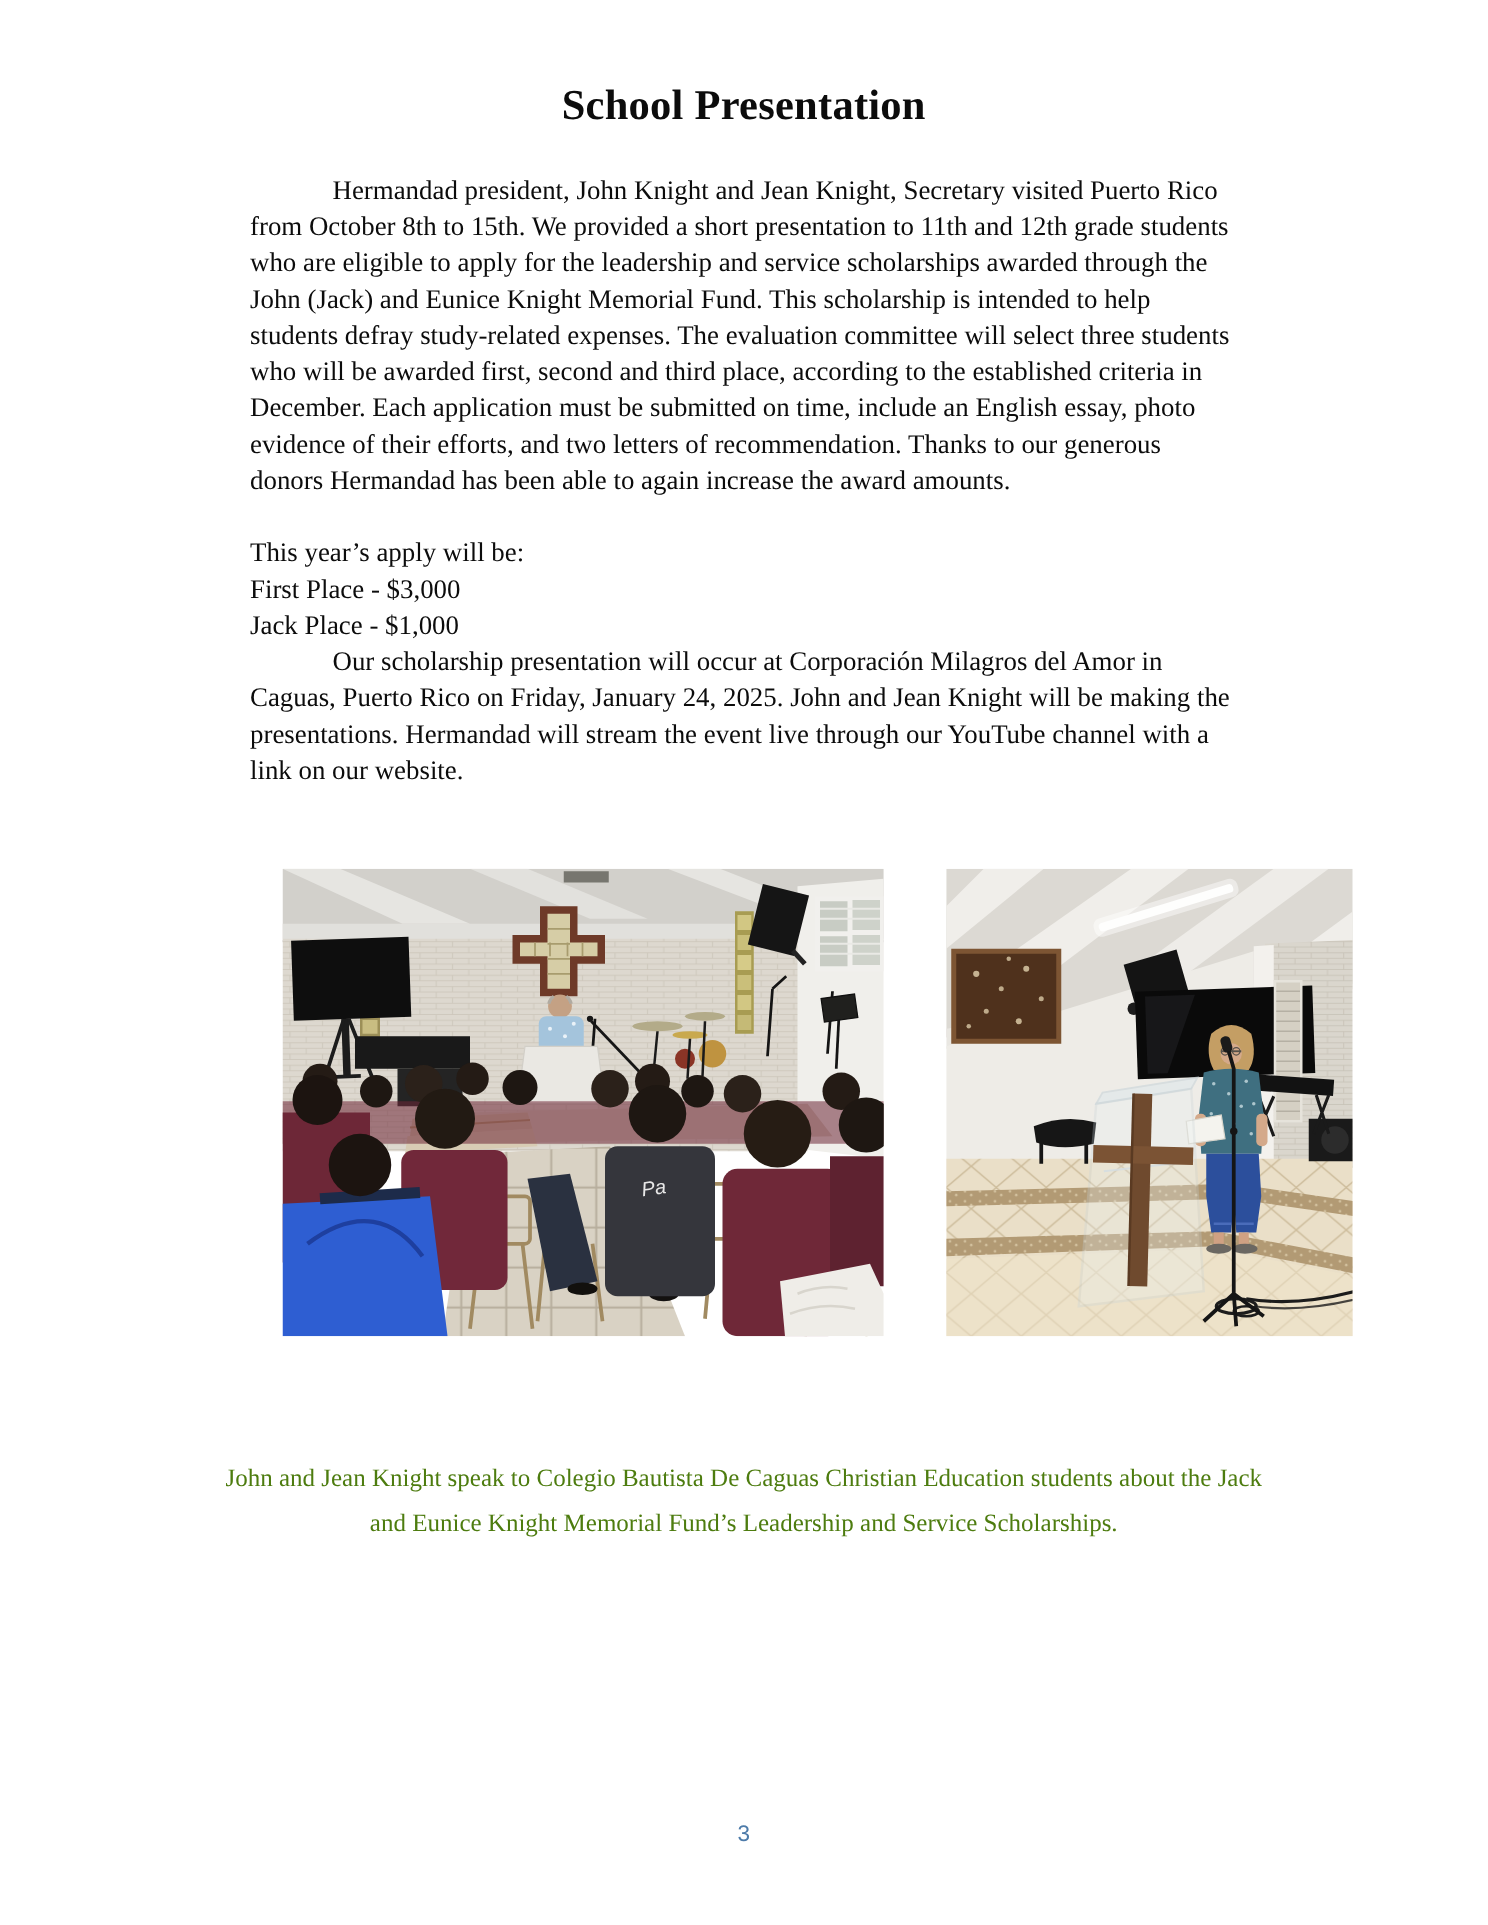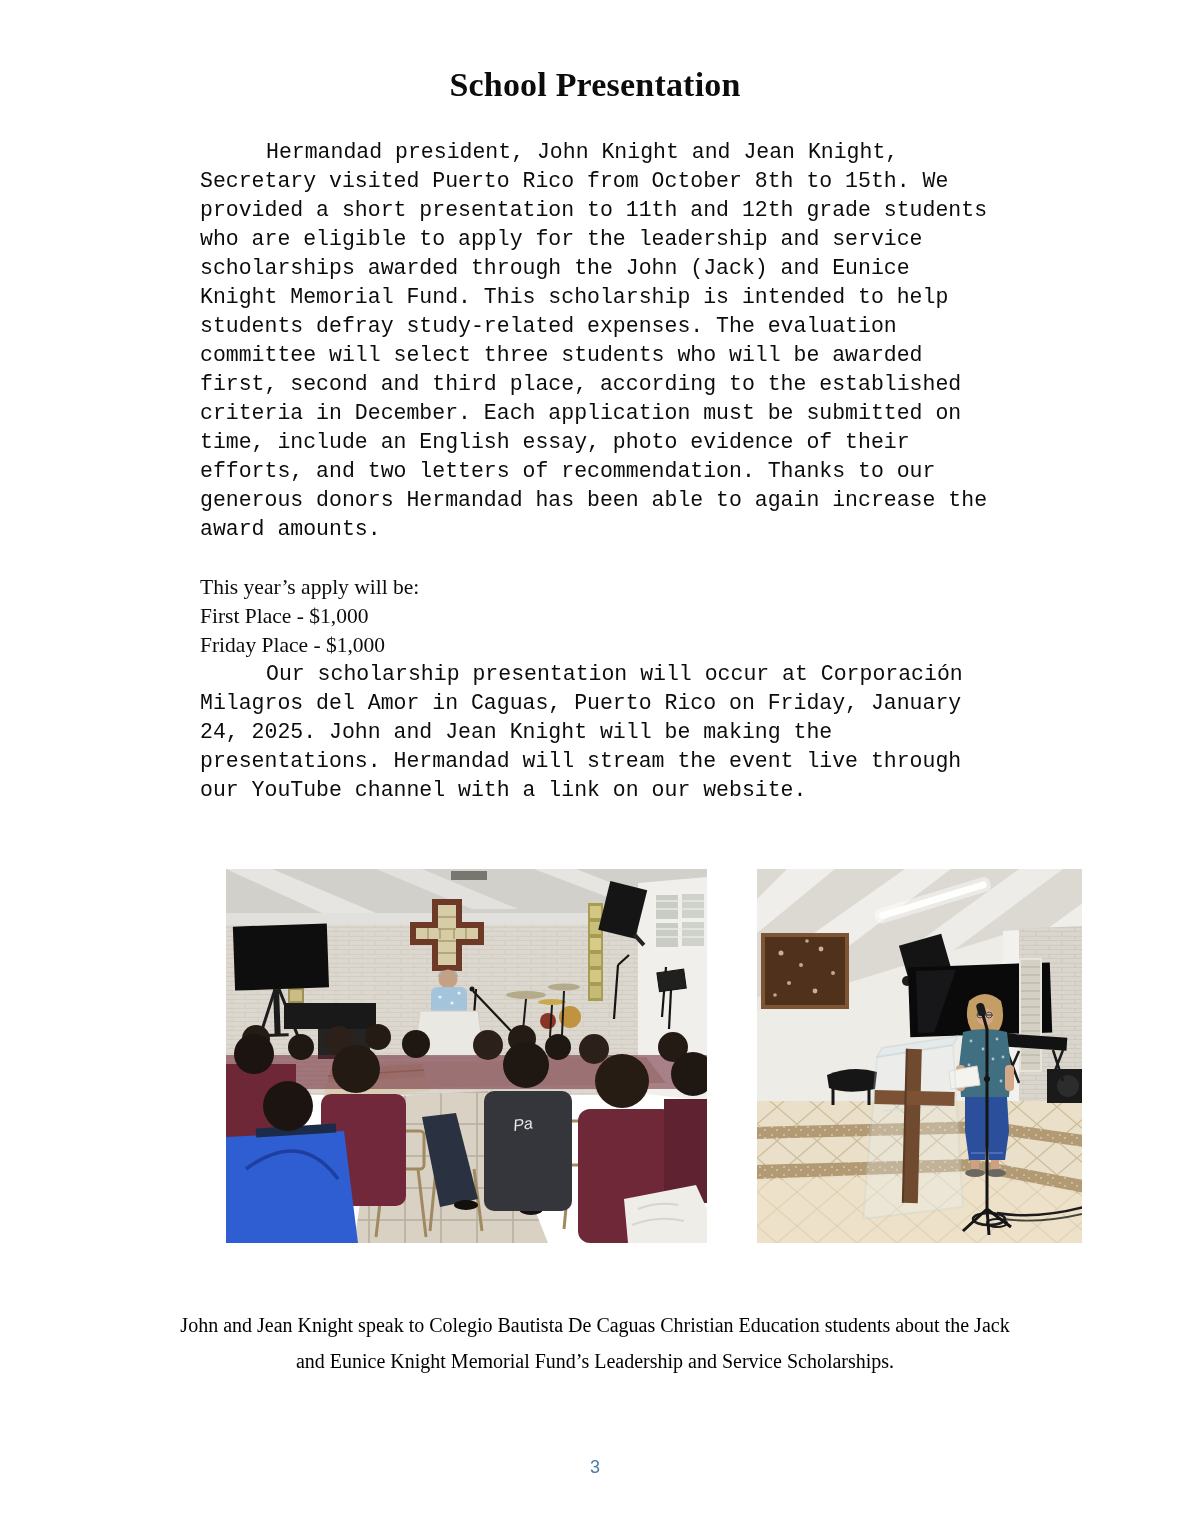--- a/index.html
+++ b/index.html
@@ -7,49 +7,49 @@
     position:relative; width:974px; height:1540px; margin:0 auto;
     background:#ffffff; overflow:hidden;
     font-family:"Liberation Serif", serif; color:#0c0c0c;
   }
   .title {
     margin:0; padding-top:66px; text-align:center;
     font-size:34px; font-weight:700; letter-spacing:0.2px;
   }
   .body-text { margin:34px 92px 0 92px; font-size:21.5px; line-height:29px; }
   .body-text p { margin:0; }
-  p.indent { text-indent:66px;font-family:Liberation Mono, monospace; }
+  p.indent { text-indent:66px; }
   .awards-block { margin-top:29px; }
   .awards-block div { line-height:29px; }
   .para-gap { margin-top:29px; }
   .photos { display:flex; gap:50px; margin:64px 0 0 118px; }
   .photo { display:block; flex:0 0 auto; }
   .caption {
-    margin:64px 60px 0 60px; text-align:center;
-    font-size:20px; line-height:36px; color:#000000;
+    margin:96px 60px 0 60px; text-align:center;
+    font-size:20px; line-height:36px; color:#4d7c0f;
   }
   .page-num {
     position:absolute; top:1457px; left:0; right:0; text-align:center;
     font-family:"Liberation Sans", sans-serif; font-size:18px; color:#4d7ba9;
   }
 </style>
 </head>
 <body>
 
 <div class="page">
 
   <h1 class="title">School Presentation</h1>
 
   <div class="body-text">
     <p class="indent">Hermandad president, John Knight and Jean Knight, Secretary visited Puerto Rico from October 8th to 15th. We provided a short presentation to 11th and 12th grade students who are eligible to apply for the leadership and service scholarships awarded through the John (Jack) and Eunice Knight Memorial Fund. This scholarship is intended to help students defray study-related expenses. The evaluation committee will select three students who will be awarded first, second and third place, according to the established criteria in December.  Each application must be submitted on time, include an English essay, photo evidence of their efforts, and two letters of recommendation. Thanks to our generous donors Hermandad has been able to again increase the award amounts.</p>
 
     <div class="awards-block">
       <div>This year’s apply will be:</div>
-      <div>First Place - $1,000</div>
-      <div>Friday Place - $1,000</div>
+      <div>First Place - $3,000</div>
+      <div>Jack Place - $1,000</div>
     </div>
 
     <p class="indent para-gap">Our scholarship presentation will occur at Corporación Milagros del Amor in Caguas, Puerto Rico on Friday, January 24, 2025. John and Jean Knight will be making the presentations. Hermandad will stream the event live through our YouTube channel with a link on our website.</p>
   </div>
 
   <div class="photos">
 
     <svg class="photo" width="481" height="374" viewBox="0 0 481 374" xmlns="http://www.w3.org/2000/svg">
       <title>John Knight speaks at a white podium beneath a dark wooden cross on a white brick wall, facing seated students in maroon school uniforms</title>
       <defs>

